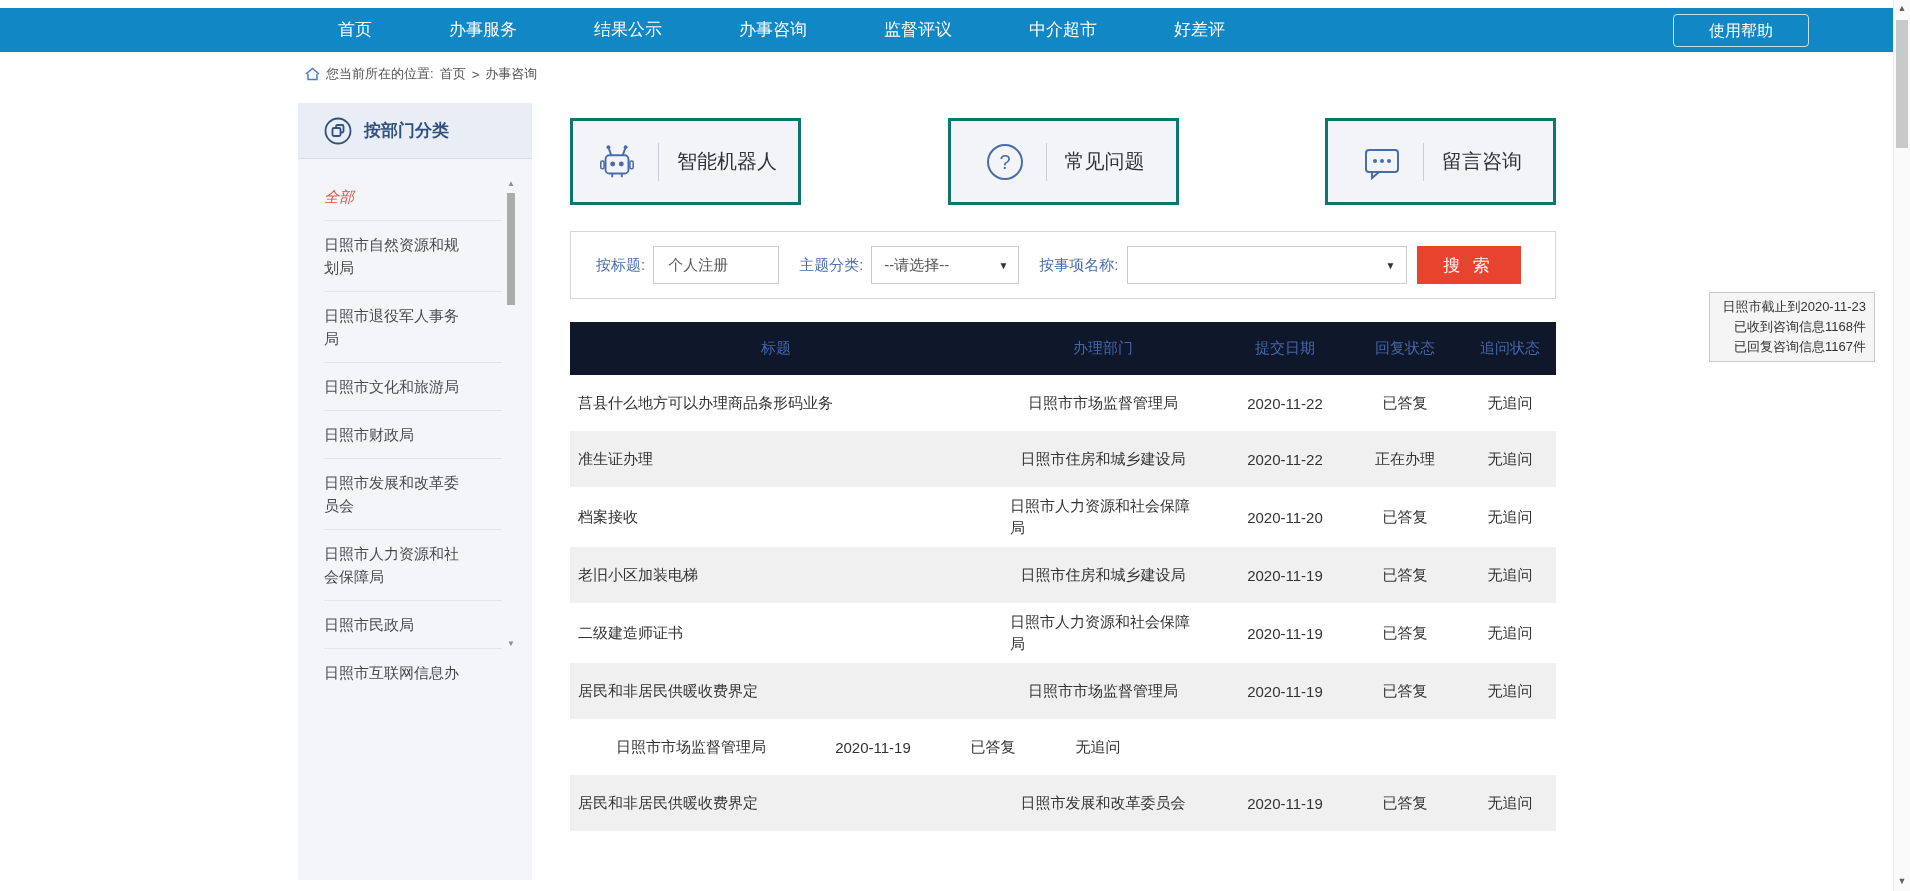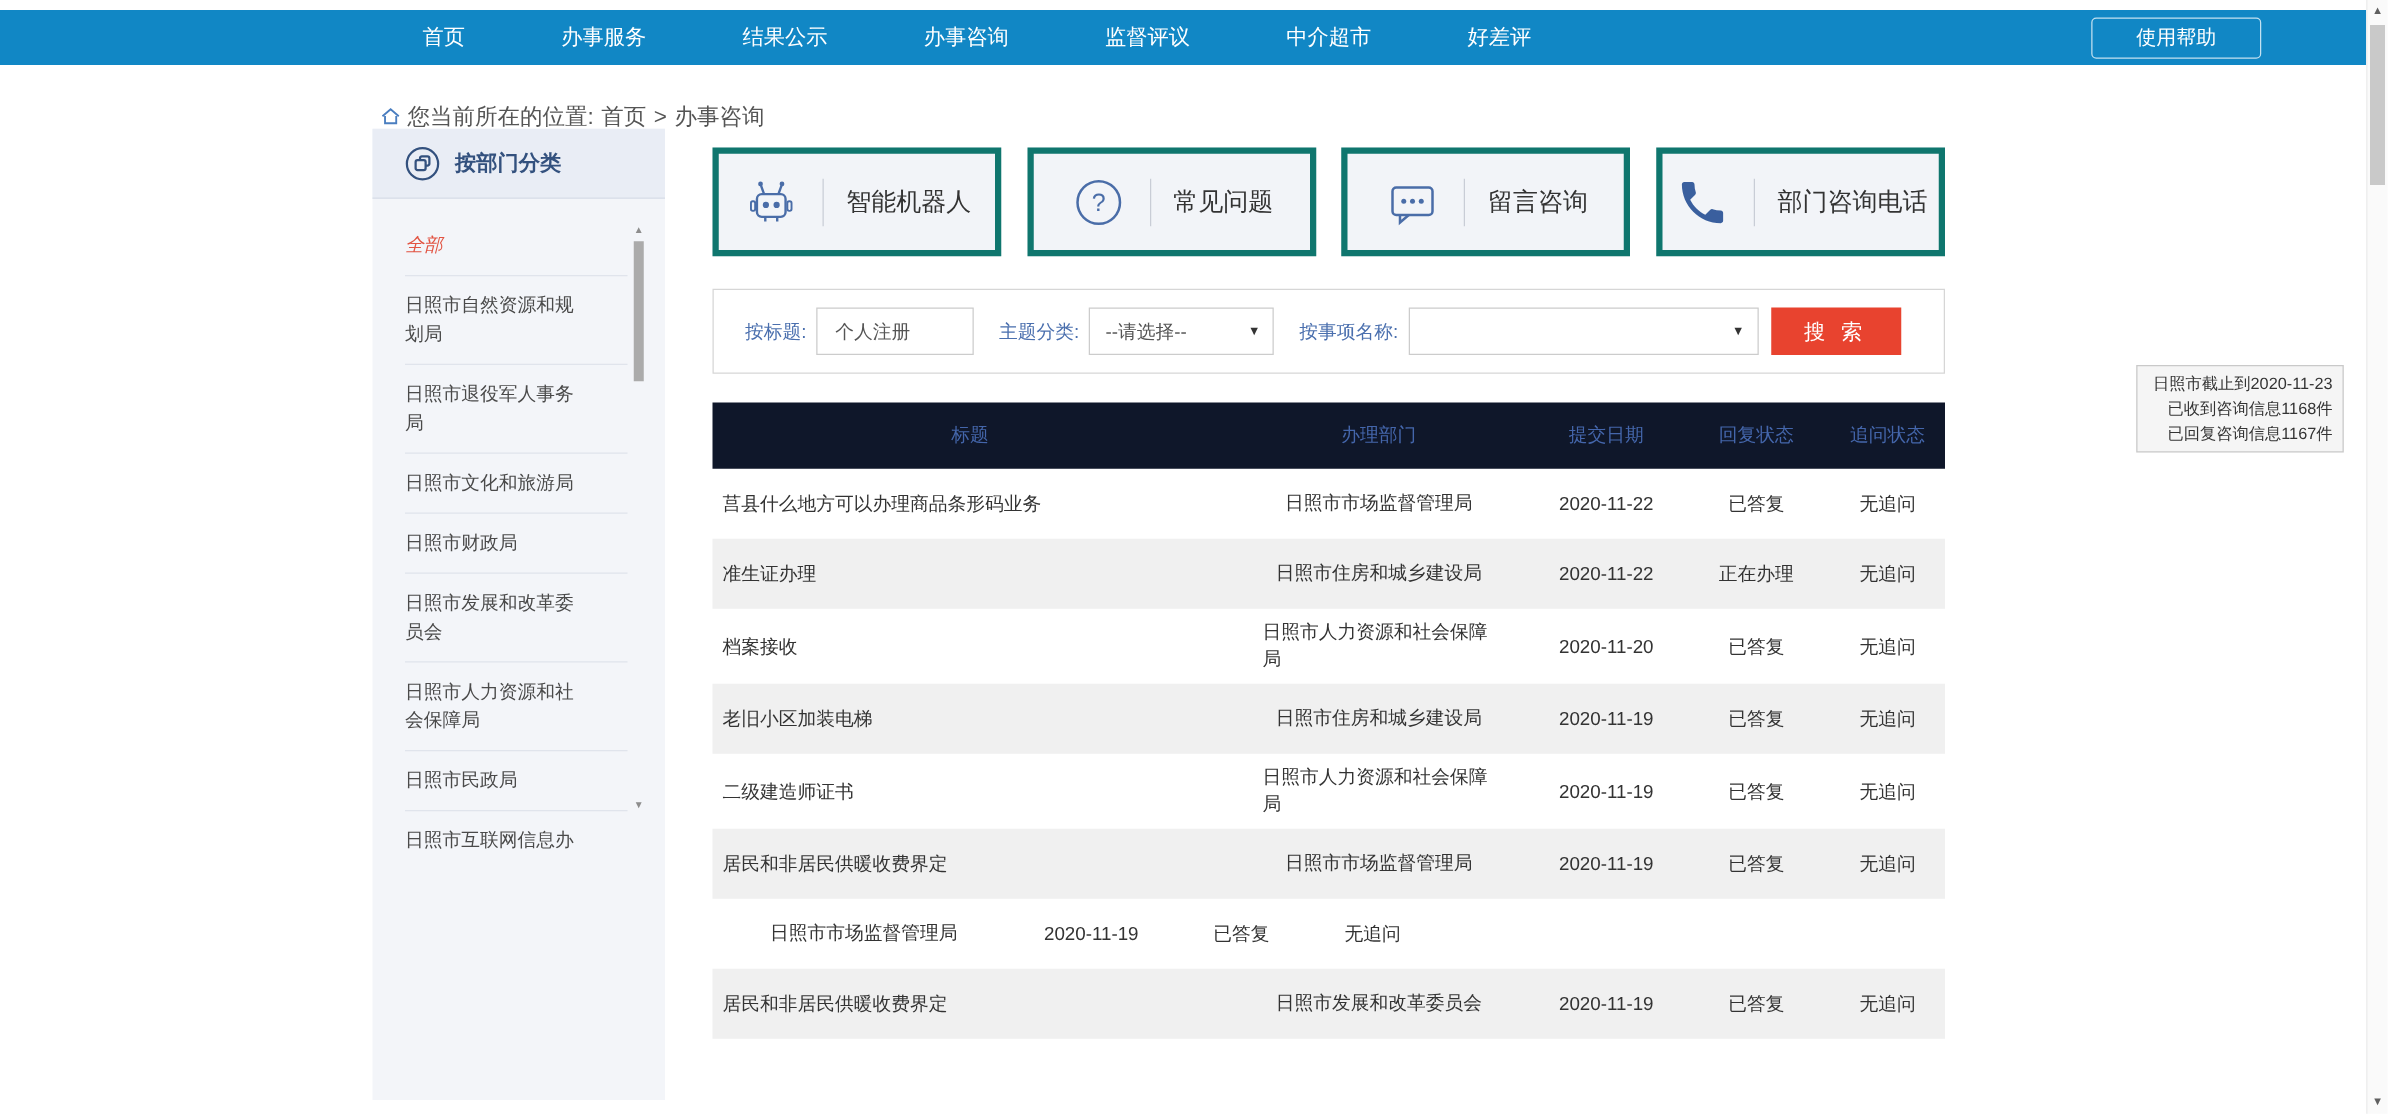--- a/index.html
+++ b/index.html
@@ -10,21 +10,21 @@
   .navbar { position:absolute; left:0; top:8px; width:1893px; height:44px;
     background:#1187c5; display:flex; align-items:center; }
   .nav-items { display:flex; gap:77px; padding-left:338px; }
   .nav-item { color:#fff; font-size:17px; line-height:44px; cursor:pointer; white-space:nowrap; }
   .help-btn { position:absolute; left:1673px; top:6px; width:136px; height:33px;
     border:1px solid rgba(255,255,255,.75); border-radius:4px; color:#fff;
     font-size:16px; text-align:center; line-height:31px; cursor:pointer; }
 
   
   .breadcrumb { position:absolute; left:305px; top:65px; display:flex; align-items:center;
-    font-size:18px; color:#555; gap:6px;margin-top:16px; }
+    font-size:13px; color:#555; gap:6px; }
   .crumb-link { cursor:pointer; }
 
   
   .sidebar { position:absolute; left:298px; top:103px; width:234px; height:777px;
     background:#f3f5f9; }
   .sidebar-header { height:56px; background:#e9edf5; border-bottom:1px solid #d8dde8;
     display:flex; align-items:center; padding-left:26px; gap:12px; }
   .sidebar-title { font-size:17px; font-weight:bold; color:#33517e; }
   .side-list { list-style:none; padding:14px 30px 0 26px; }
   .side-item { border-bottom:1px solid #e0e4ec; padding:12px 0; cursor:pointer; }
@@ -32,21 +32,21 @@
   .side-item.active span { color:#e25443;font-style:italic; }
   .side-item:last-child { border-bottom:none; }
   
   .side-scroll { position:absolute; right:15px; top:76px; width:12px; height:470px; }
   .side-scroll .arr { color:#8d8d8d; font-size:8px; line-height:10px; text-align:center; width:12px; }
   .side-scroll .thumb { position:absolute; left:2px; top:14px; width:8px; height:112px; background:#ababab; }
   .side-scroll .arr.down { position:absolute; bottom:0; }
 
   
   .cards { position:absolute; left:570px; top:118px; width:986px; display:flex; justify-content:space-between; }
-  .card { width:231px; height:87px; background:#f2f4f8; border:5px solid #0f766e;
+  .card { width:231px; height:87px; background:#f2f4f8; border:3px solid #0f766e;
     display:flex; align-items:center; justify-content:center; gap:0; cursor:pointer; }
   .card .icon { width:46px; display:flex; justify-content:center; }
   .card .vr { width:1px; height:38px; background:#c9cdd6; margin:0 18px; }
   .card .label { font-size:20px; color:#333; }
 
   
   .searchbar { position:absolute; left:570px; top:231px; width:986px; height:68px;
     border:1px solid #d6d6d6; background:#fff; display:flex; align-items:center; padding-left:25px; }
   .s-label { font-size:15px; color:#4a6fae; white-space:nowrap; }
   .s-input { width:126px; height:38px; border:1px solid #ccc; background:#fff;
@@ -202,29 +202,20 @@
         <rect x="4" y="8" width="32" height="22" rx="3" fill="none" stroke="#4a6da8" stroke-width="2"></rect>
         <path d="M10 30 L10 36 L17 30" fill="none" stroke="#4a6da8" stroke-width="2"></path>
         <circle cx="13" cy="19" r="2" fill="#4a6da8"></circle>
         <circle cx="20" cy="19" r="2" fill="#4a6da8"></circle>
         <circle cx="27" cy="19" r="2" fill="#4a6da8"></circle>
       </svg>
     </span>
     <span class="vr"></span>
     <span class="label">留言咨询</span>
   </div>
-  <div class="card">
-    <span class="icon">
-      <svg width="44" height="44" viewBox="0 0 24 24">
-        <path d="M6.62 10.79c1.44 2.83 3.76 5.14 6.59 6.59l2.2-2.21c.27-.27.67-.36 1.02-.24 1.12.37 2.33.57 3.57.57.55 0 1 .45 1 1V20c0 .55-.45 1-1 1-9.39 0-17-7.61-17-17 0-.55.45-1 1-1h3.5c.55 0 1 .45 1 1 0 1.25.2 2.45.57 3.57.11.35.03.74-.25 1.02l-2.2 2.2z" fill="#3a5f9e"></path>
-      </svg>
-    </span>
-    <span class="vr"></span>
-    <span class="label">部门咨询电话</span>
-  </div>
 </div>
 
 <div class="searchbar">
   <span class="s-label">按标题:</span>
   <input class="s-input" type="text" value="个人注册" style="">
   <span class="s-label">主题分类:</span>
   <div class="s-select narrow">
     <span>--请选择--</span>
     <span class="s-caret">▼</span>
   </div>

